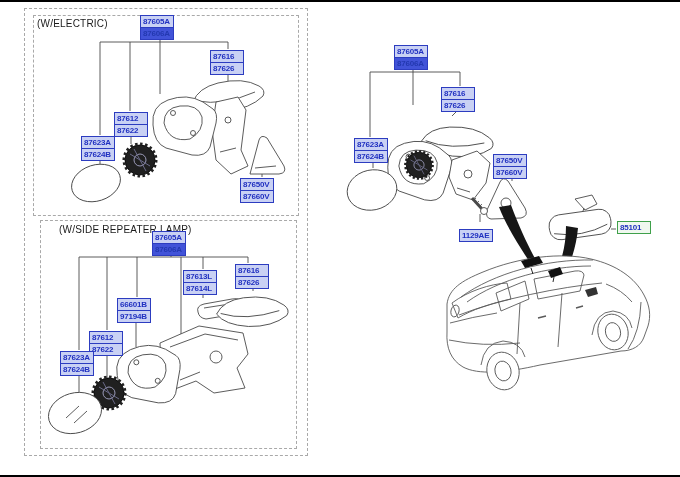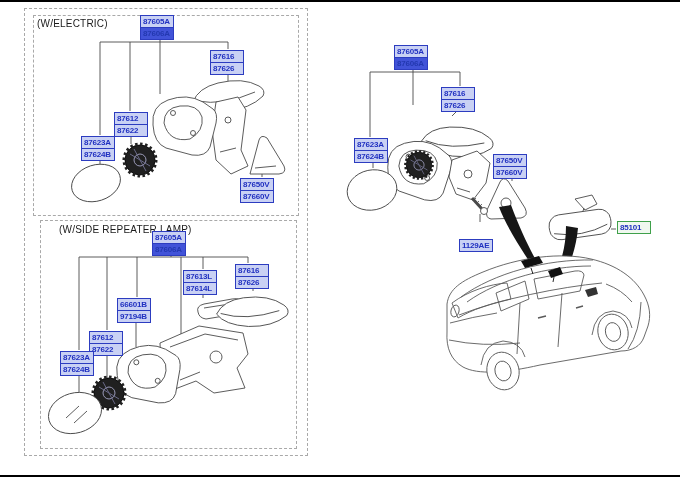--- a/index.html
+++ b/index.html
@@ -209,20 +209,20 @@
     <div class="prow">87626</div>
   </div>
   <div class="plabel" style="left:354px;top:136px">
     <div class="prow">87623A</div>
     <div class="prow">87624B</div>
   </div>
   <div class="plabel" style="left:493px;top:152px">
     <div class="prow">87650V</div>
     <div class="prow">87660V</div>
   </div>
-  <div class="plabel" style="left:459px;top:237px">
+  <div class="plabel" style="left:459px;top:227px">
     <div class="prow">1129AE</div>
   </div>
   <div class="plabel green" style="left:617px;top:219px">
     <div class="prow">85101</div>
   </div>
 
 </div>
 
 </body></html>

